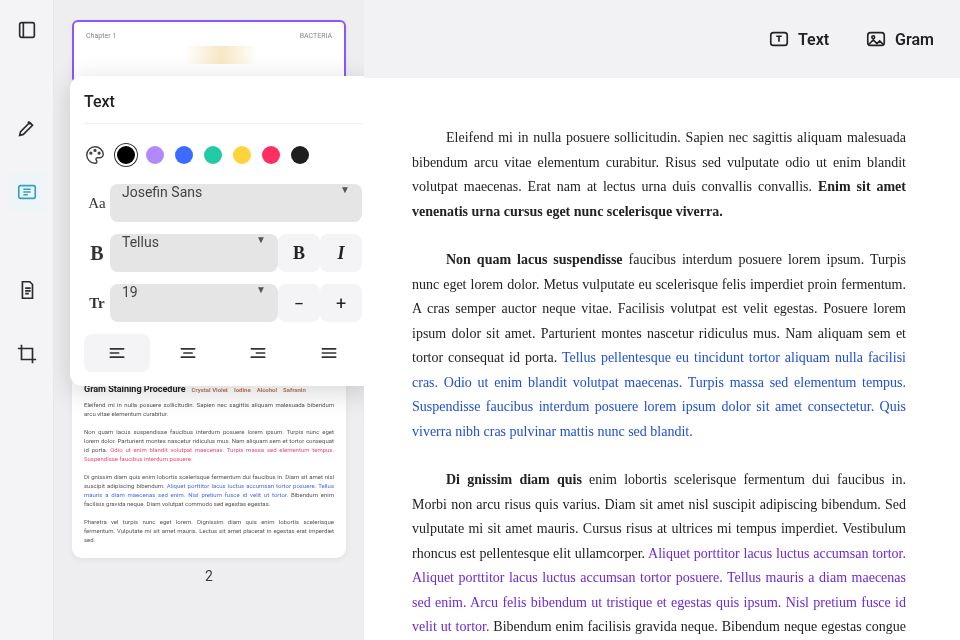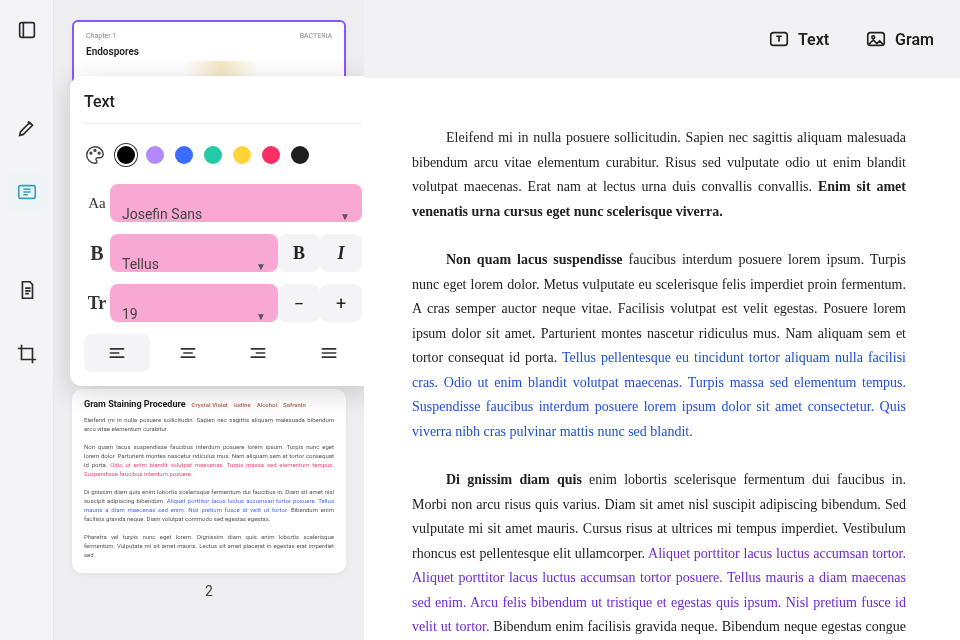--- a/index.html
+++ b/index.html
@@ -41,21 +41,21 @@
     z-index: 5;
   }
   .panel-title { font-size: 16px; font-weight: 500; color: #222; padding-bottom: 12px; border-bottom: 1px solid #f0eef2;}
   .swatches { display: flex; align-items: center; gap: 11px; margin: 20px 0 18px;}
   .palette-icon { width: 22px; height: 22px; color: #444;}
   .swatch { width: 18px; height: 18px; border-radius: 50%; cursor: pointer;}
   .swatch.ring { box-shadow: 0 0 0 2px #fff, 0 0 0 3px #333; }
   .row { display: flex; align-items: center; gap: 0; margin-bottom: 12px;}
   .row-icon { width: 26px; display:flex; justify-content:center; color:#333; font-weight:700;}
   .select {
-    flex: 1; height: 38px; background: #f9a8d4; border-radius: 8px; display: flex; align-items: flex-end;
+    flex: 1; height: 38px; background: #e5e5e5; border-radius: 8px; display: flex; align-items: flex-start;
     padding: 0 12px; font-size: 14px; color: #444; justify-content: space-between; cursor: pointer;
   }
   .select .caret { font-size: 10px; color: #555;}
   .mini { width: 42px; height: 38px; background: #f4f3f6; border-radius: 8px; display:flex; align-items:center; justify-content:center; font-size:18px; font-weight:700; font-style:normal; color:#222; cursor:pointer;}
   .mini.italic { font-style: italic; font-family: Georgia, serif;}
   .mini.bold { font-family: Georgia, serif; font-weight: 800;}
   .align-row { display:flex; justify-content: space-between; margin-top: 2px;}
   .align-btn {
     width: 66px; height: 38px; background: transparent; border-radius: 8px; display:flex; align-items:center; justify-content:center; cursor:pointer;
   }
@@ -70,21 +70,21 @@
   .page {
     flex:1; background:#fff; padding: 48px 54px 0 48px; overflow:hidden; font-family: Georgia, 'Times New Roman', serif;
     color:#222; font-size: 14px; line-height: 1.75;
   }
   .page p { margin-bottom: 24px; text-align: justify;}
   .page .indent { display:inline-block; width: 34px;}
   .page strong { font-weight: 700;}
   .page .pink { color: #1d4ed8;}
   .page .blue { color: #6d28d9;}
   .serif-B { font-family: Georgia, serif; font-size: 20px; font-weight:700;}
-  .tt-icon { font-family: Georgia, serif; font-size:18px; font-weight:600;}
+  .tt-icon { font-family: Georgia, serif; font-size:15px; font-weight:600;}
   .aa-icon { font-family: Georgia, serif; font-size:15px; font-weight:500;}
 </style>
 </head>
 <body>
 
 <div class="app">
 
   <div class="leftbar">
     <div class="tool">
       <svg viewBox="0 0 24 24" fill="none" stroke="currentColor" stroke-width="1.8">
@@ -119,21 +119,20 @@
         </svg>
     </div>
   </div>
 
   <div class="thumbs">
     <div class="thumb-card">
       <div class="thumb-header">
         <span>Chapter 1</span>
         <span>BACTERIA</span>
       </div>
-      <div class="thumb-title">Endospores</div>
       <div class="thumb-sketch"></div>
     </div>
 
     <div class="thumb-card2">
       <div class="heading2">
         <span>Gram Staining Procedure</span>
         <span class="labels">
           <span>Crystal Violet</span>
           <span>Iodine</span>
           <span>Alcohol</span>

